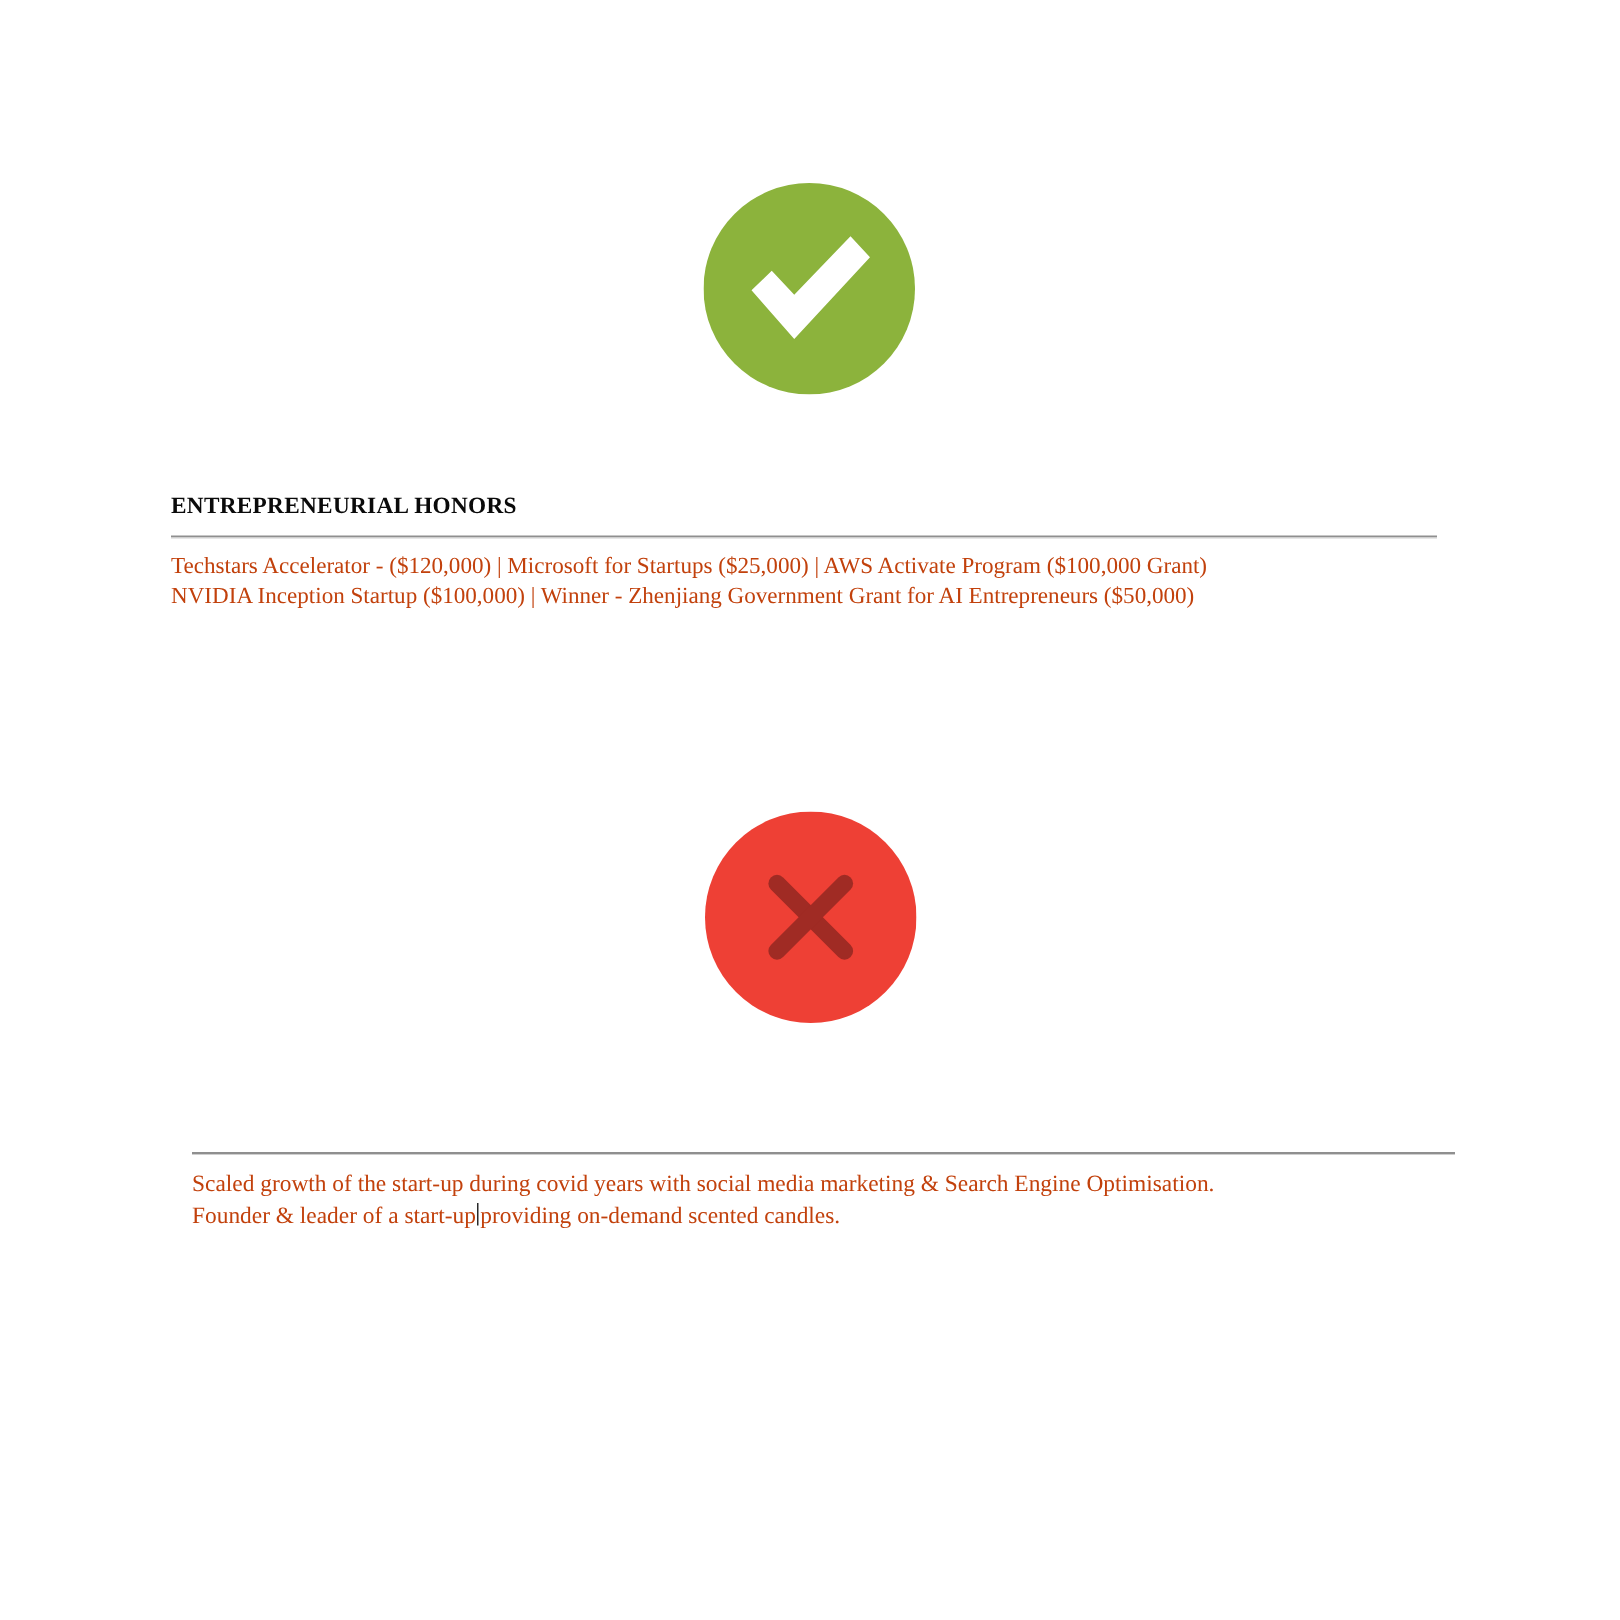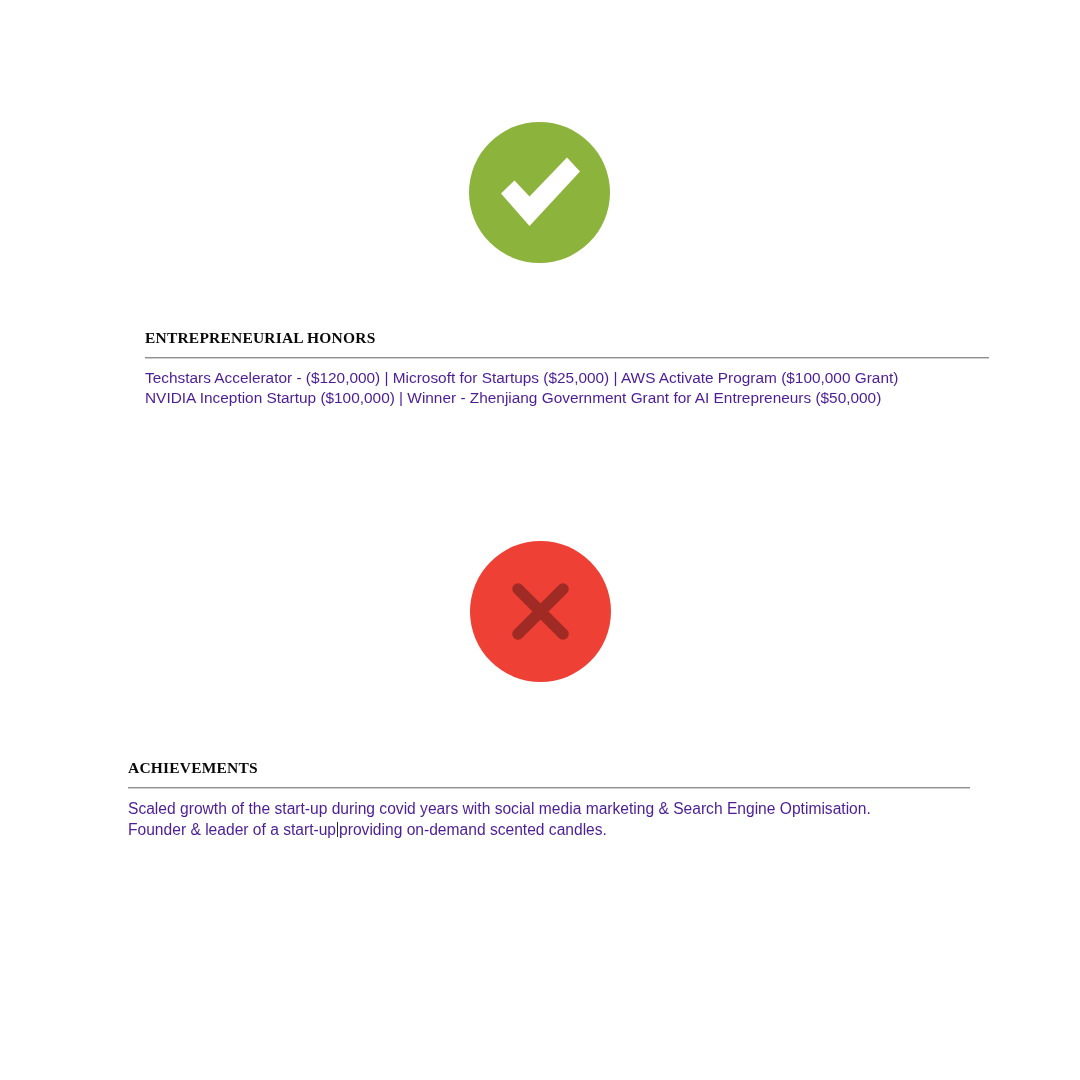--- a/index.html
+++ b/index.html
@@ -46,21 +46,20 @@
   }
 
   
   .resume-block {
     position: absolute;
   }
   .block-honors {
     left: 114px;
     top: 329px;
     width: 870px;
-    margin-left: 31px;
   }
   .block-achievements {
     left: 128px;
     top: 759px;
     width: 870px;
   }
 
   .section-heading {
     font-family: "Liberation Serif", "DejaVu Serif", serif;
     font-weight: bold;
@@ -77,24 +76,24 @@
     height: 2px;
     background: linear-gradient(to bottom, #8f8f8f 0 1px, #cfcfcf 1px 2px);
   }
   .rule-honors { width: 844px; }
   .rule-achievements { width: 842px; }
 
   .section-body {
     margin-top: 9px;
   }
   .body-line {
-    font-family: Liberation Sans, sans-serif;
+    font-family: Liberation Serif, serif;
     font-size: 15.4px;
     line-height: 20.5px;
-    color: #4c1d95;
+    color: #c2410c;
     white-space: nowrap;
   }
   .block-achievements .body-line {
     font-size: 15.6px;
     line-height: 21px;
   }
 
   
   .caret {
     display: inline-block;
@@ -130,21 +129,20 @@
     <svg viewBox="0 0 141 141" xmlns="http://www.w3.org/2000/svg" aria-hidden="true">
       <circle cx="70.5" cy="70.5" r="70.5" fill="#ee4035"></circle>
       <g stroke="#a02b24" stroke-width="11.5" stroke-linecap="round">
         <line x1="48" y1="48" x2="93" y2="93"></line>
         <line x1="93" y1="48" x2="48" y2="93"></line>
       </g>
     </svg>
   </div>
 
   <div class="resume-block block-achievements">
-    <h2 class="section-heading">ACHIEVEMENTS</h2>
     <div class="section-rule rule-achievements"></div>
     <div class="section-body">
       <div class="body-line">Scaled growth of the start-up during covid years with social media marketing &amp; Search Engine Optimisation.</div>
       <div class="body-line"><span>Founder &amp; leader of a start-up</span><span class="caret"></span><span>providing on-demand scented candles.</span></div>
     </div>
   </div>
 
 </div>
 
 </body></html>

